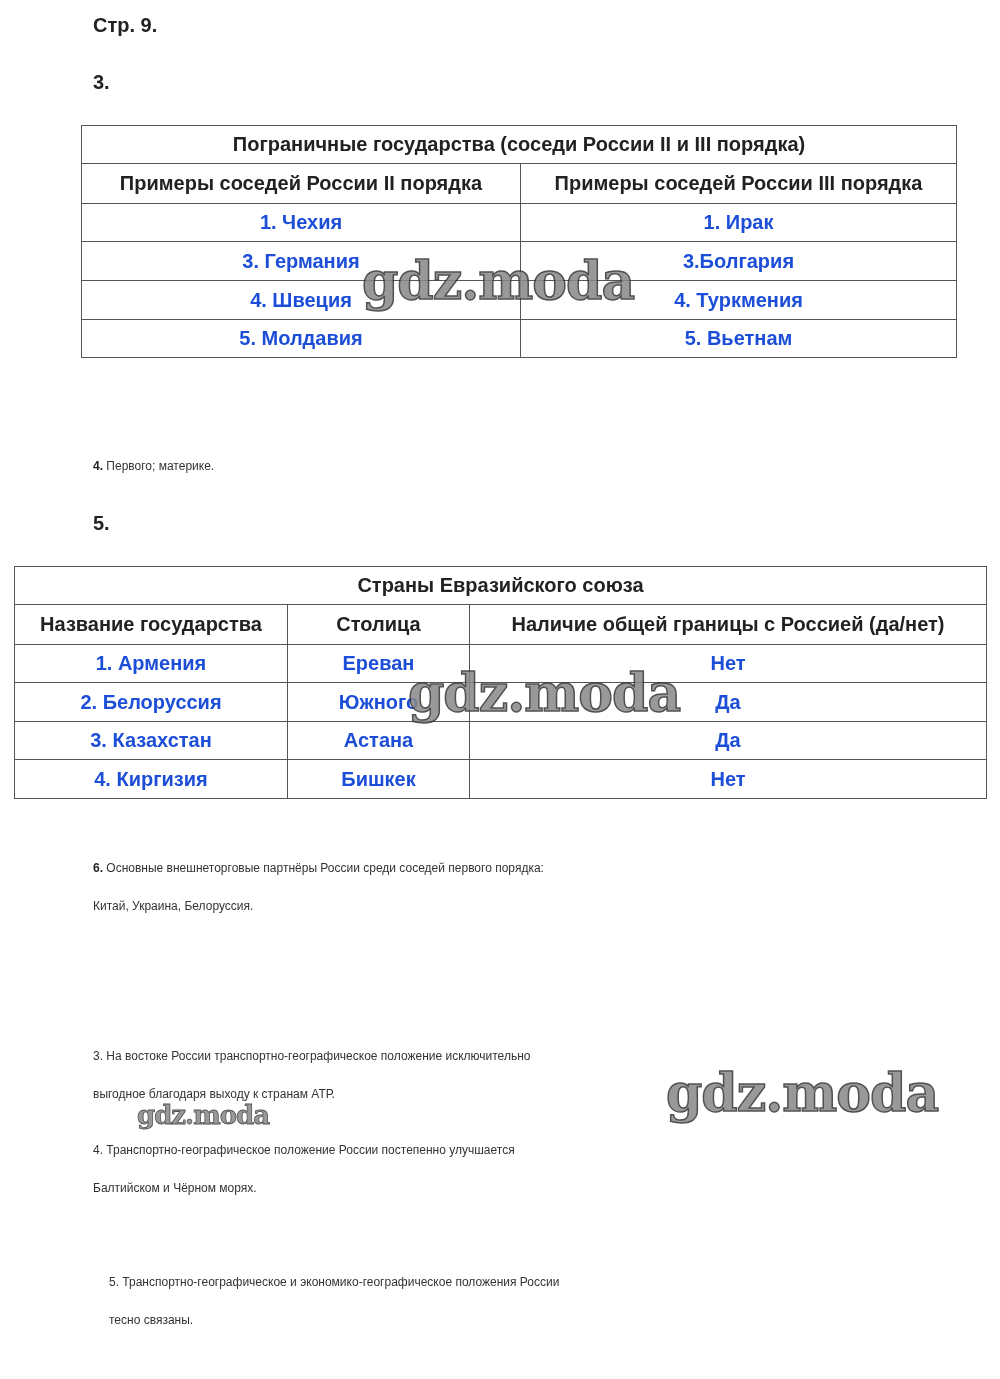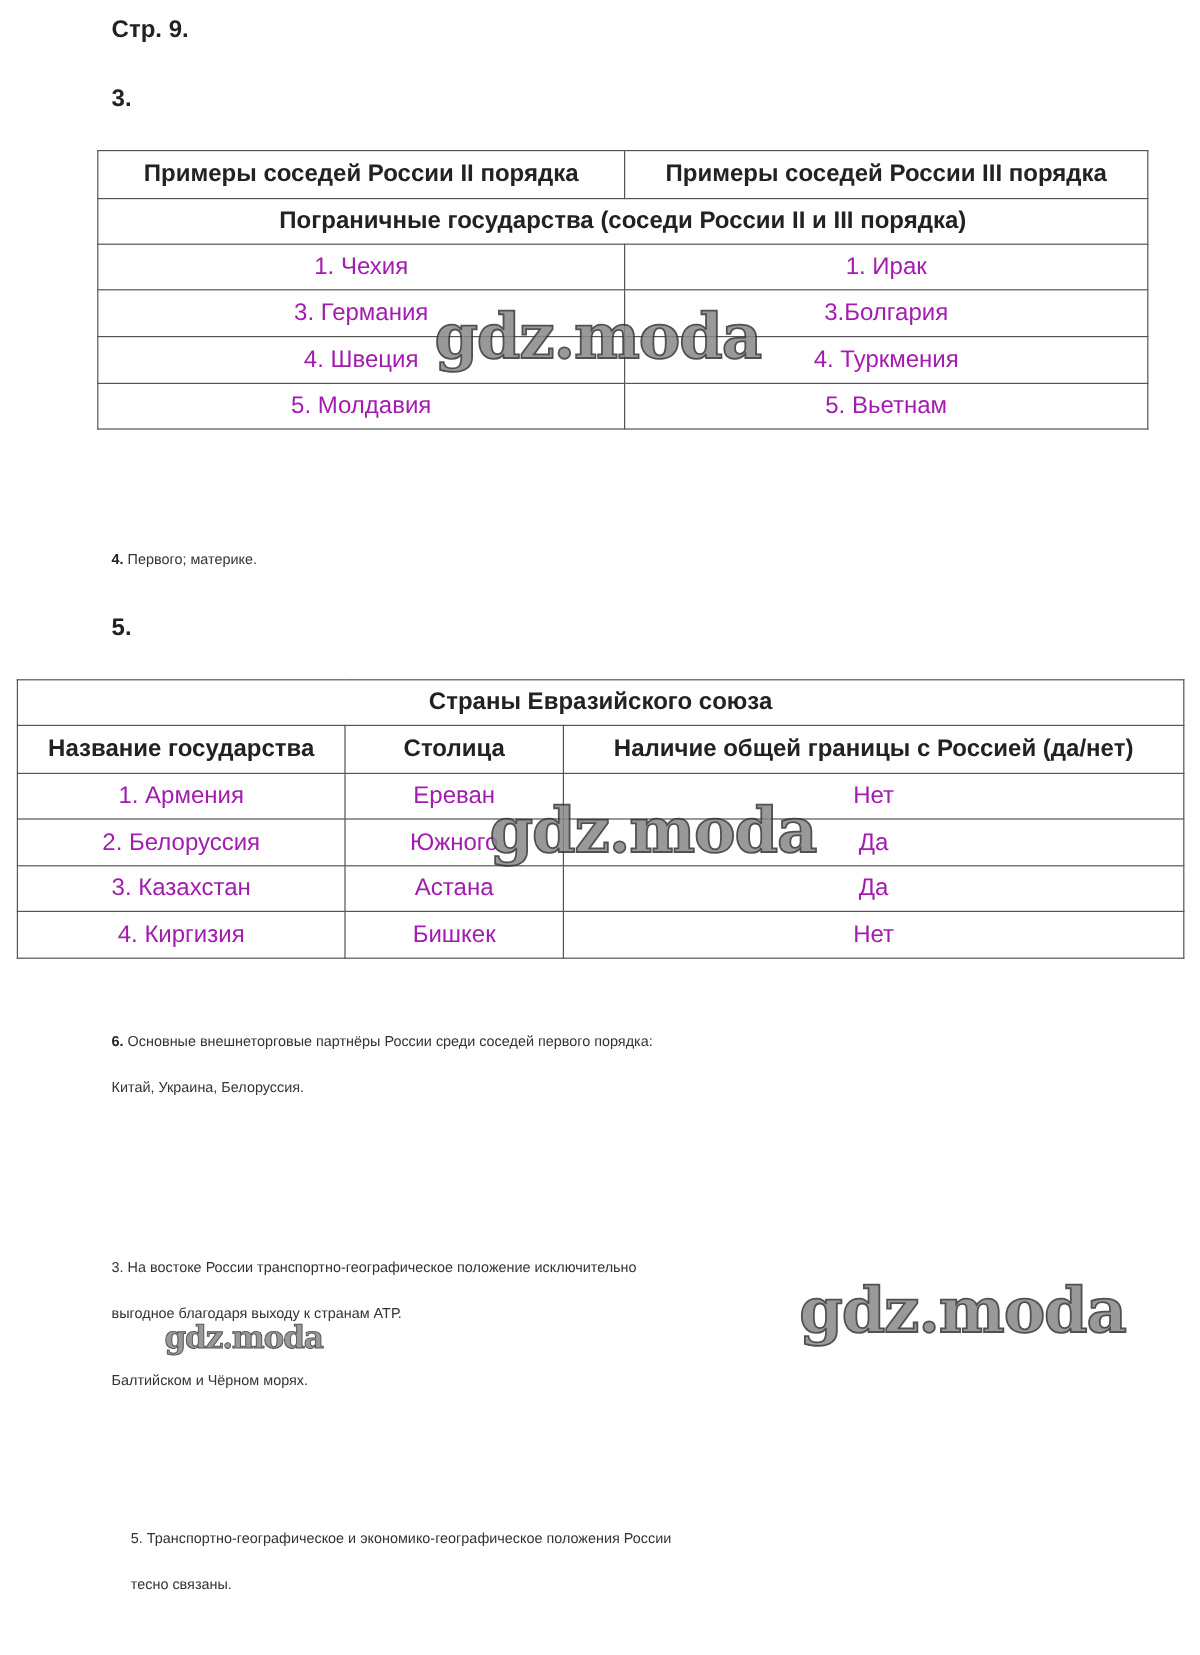--- a/index.html
+++ b/index.html
@@ -3,40 +3,40 @@
 <meta charset="utf-8">
 <style>
   html, body { margin: 0; padding: 0; background: #ffffff; }
   body { width: 1000px; height: 1379px; position: relative; overflow: hidden;
          font-family: "Liberation Sans", sans-serif; color: #222222; }
   .abs { position: absolute; }
   .label { font-size: 20px; font-weight: bold; color: #222; }
   .para { font-size: 12px; line-height: 38px; color: #333; }
   .para b { color: #222; }
   table { border-collapse: collapse; position: absolute; font-size: 20px; }
-  td, th { border: 1px solid #555; text-align: center; padding: 0; color: #a21caf; font-weight: normal; }
+  td, th { border: 1px solid #555; text-align: center; padding: 0; color: #1d4ed8; font-weight: bold; }
   th { font-weight: bold; color: #222; }
   .wm { position: absolute; font-family: "DejaVu Serif", serif; font-weight: bold;
         color: #888; -webkit-text-stroke: 1.5px #333; letter-spacing: -1px; opacity: 0.85; }
 </style>
 </head>
 <body>
 
 <div class="abs label" style="left:93px; top:14px;">Стр. 9.</div>
 
 <div class="abs label" style="left:93px; top:71px;">3.</div>
 
 <table style="left:81px; top:125px; width:876px;">
   <tbody>
-      <tr style="height:40px;">
+      <tr style="height:38px;">
+    <th colspan="2">Пограничные государства (соседи России II и III порядка)</th>
+  </tr>
+  <tr style="height:40px;">
     <th style="width:438px;">Примеры соседей России II порядка</th>
     <th>Примеры соседей России III порядка</th>
-  </tr>
-  <tr style="height:38px;">
-    <th colspan="2">Пограничные государства (соседи России II и III порядка)</th>
   </tr>
   <tr style="height:38px;">
     <td>1. Чехия</td>
     <td>1. Ирак</td>
   </tr>
   <tr style="height:39px;">
     <td>3. Германия</td>
     <td>3.Болгария</td>
   </tr>
   <tr style="height:39px;">
@@ -98,20 +98,21 @@
 
 <div class="abs para" style="left:93px; top:944px;">
 </div>
 
 <div class="abs para" style="left:93px; top:1037px;">
   <div>3. На востоке России транспортно-географическое положение исключительно</div>
   <div>выгодное благодаря выходу к странам АТР.</div>
 </div>
 
 <div class="abs para" style="left:93px; top:1131px;">
+  <div>4. Транспортно-географическое положение России постепенно улучшается</div>
   <div>Балтийском и Чёрном морях.</div>
 </div>
 
 <div class="abs para" style="left:109px; top:1263px;">
   <div>5. Транспортно-географическое и экономико-географическое положения России</div>
   <div>тесно связаны.</div>
 </div>
 
 <div class="wm" style="left:362px; top:250px; font-size:52px;">gdz.moda</div>
 <div class="wm" style="left:408px; top:662px; font-size:52px;">gdz.moda</div>

